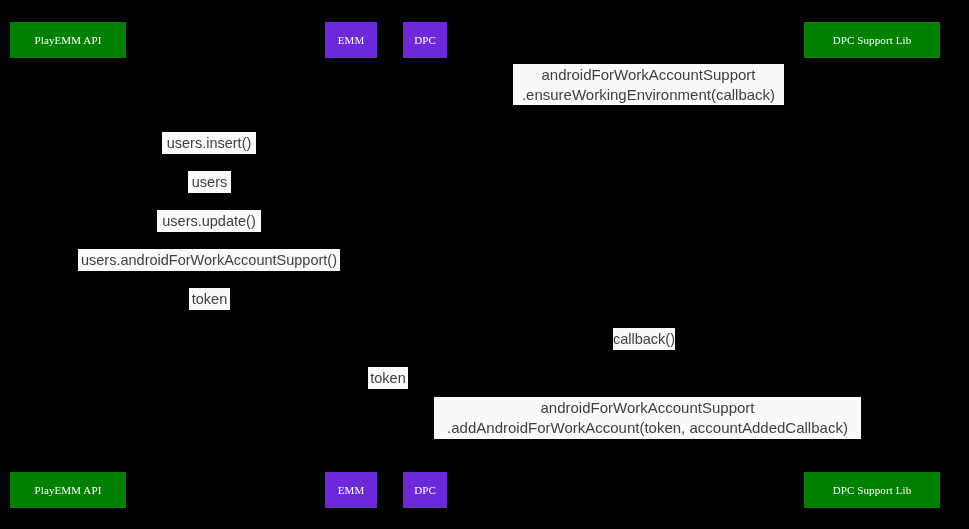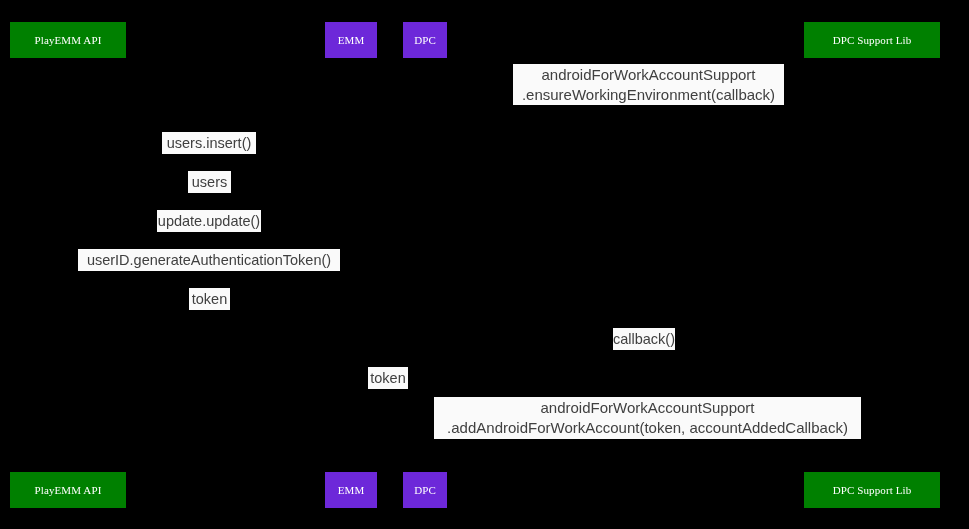--- a/index.html
+++ b/index.html
@@ -98,21 +98,21 @@
       </div>
       <div class="participant green" style="left: 804px; top: 472px; width: 136px; height: 36px;">
         <span>DPC Support Lib</span>
       </div>
     </div>
   <div id="messages">
       <div class="msg-label two-line" style="left: 513px; top: 64px; width: 271px; height: 41px;">androidForWorkAccountSupport
 .ensureWorkingEnvironment(callback)</div>
       <div class="msg-label" style="left: 162px; top: 132px; width: 94px; height: 22px;">users.insert()</div>
       <div class="msg-label" style="left: 188px; top: 171px; width: 43px; height: 22px;">users</div>
-      <div class="msg-label" style="left: 157px; top: 210px; width: 104px; height: 22px;">update.update()</div>
-      <div class="msg-label" style="left: 78px; top: 249px; width: 262px; height: 22px;">userID.generateAuthenticationToken()</div>
+      <div class="msg-label" style="left: 157px; top: 210px; width: 104px; height: 22px;">users.update()</div>
+      <div class="msg-label" style="left: 78px; top: 249px; width: 262px; height: 22px;">users.androidForWorkAccountSupport()</div>
       <div class="msg-label" style="left: 189px; top: 288px; width: 41px; height: 22px;">token</div>
       <div class="msg-label" style="left: 613px; top: 328px; width: 62px; height: 22px;">callback()</div>
       <div class="msg-label" style="left: 368px; top: 367px; width: 40px; height: 22px;">token</div>
       <div class="msg-label two-line" style="left: 434px; top: 397px; width: 427px; height: 42px;">androidForWorkAccountSupport
 .addAndroidForWorkAccount(token, accountAddedCallback)</div>
     </div>
 </div>
 
 </body></html>

